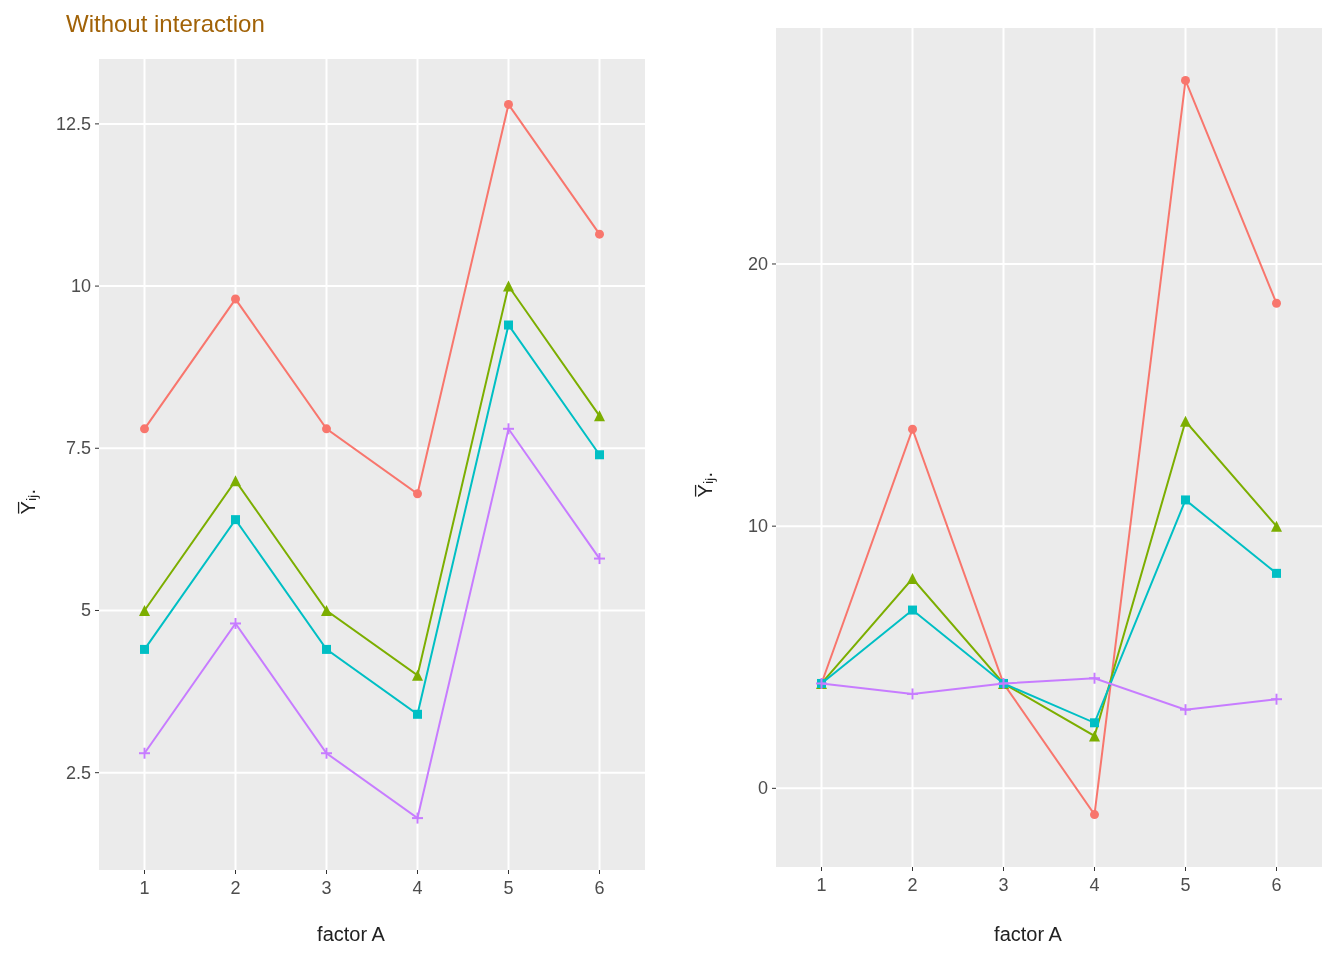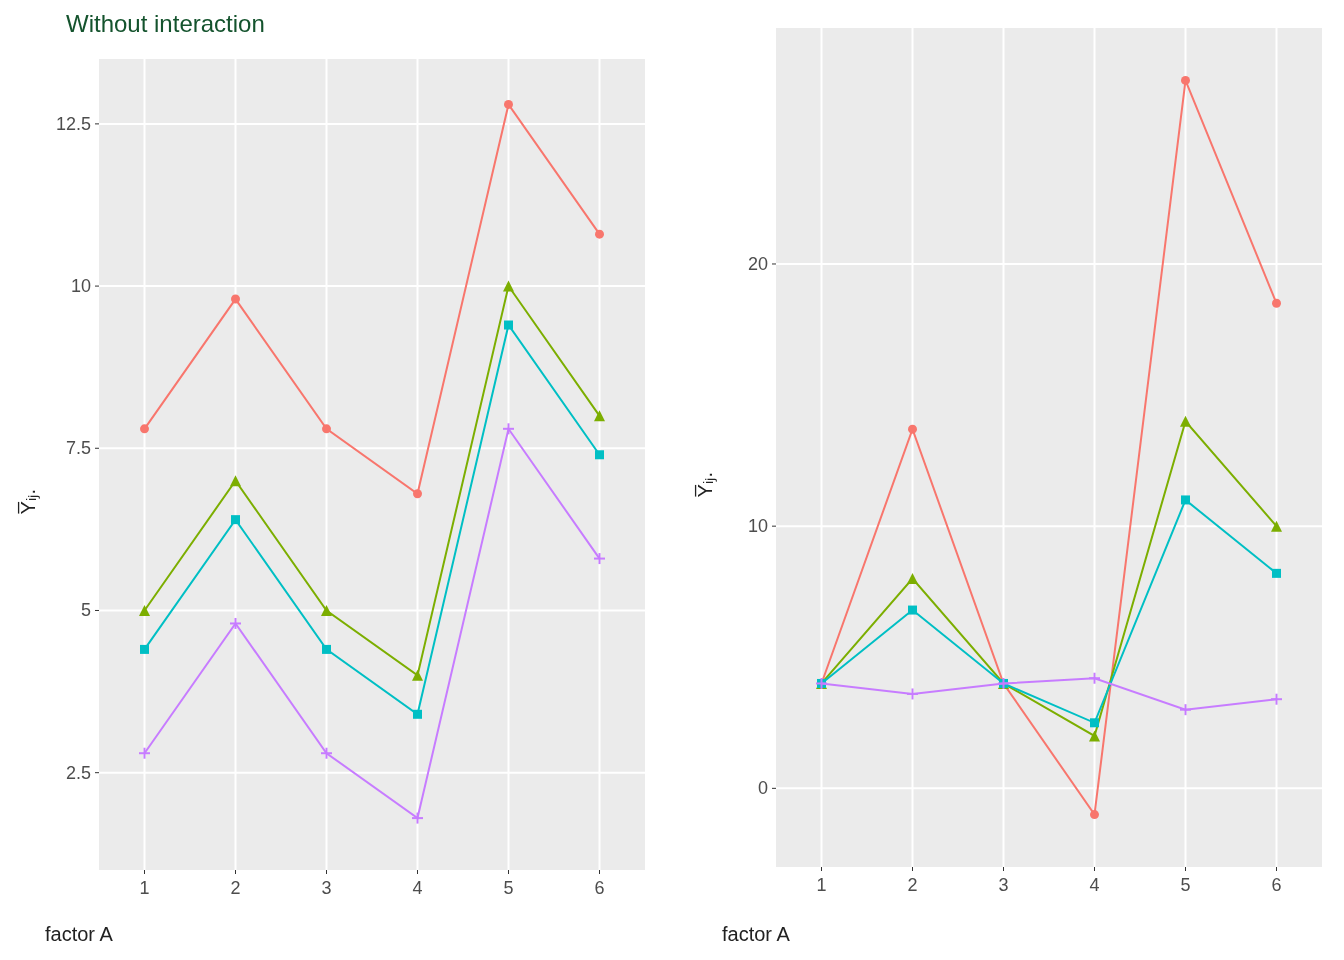--- a/index.html
+++ b/index.html
@@ -1,24 +1,24 @@
 <!DOCTYPE html>
 <html><head>
 <meta charset="utf-8">
 <style>
   html,body{margin:0;padding:0;background:#fff;font-family:Arial,Helvetica,sans-serif}
   .wrap{display:flex;flex-direction:column;width:1344px;height:960px;box-sizing:border-box;padding:10px 10px 0 10px}
   .charts{display:flex;flex-direction:row;gap:30px;flex:1}
   .panel{flex:1;display:flex;flex-direction:column}
-  .panel-title{font-size:24px;color:#14532d;margin:0 0 6px 56px}
+  .panel-title{font-size:24px;color:#a16207;margin:0 0 6px 56px}
   .plot-row{display:flex;flex:1}
   .yaxis-label{writing-mode:vertical-rl;transform:rotate(180deg);font-size:20px;color:#222;text-align:center;padding:0 4px;align-self:center}
   .plot-col{flex:1;display:flex;flex-direction:column}
   svg.plot{flex:1;background:transparent}
-  .xaxis-label{text-align:left;font-size:20px;color:#222;margin:4px 0 14px 0}
+  .xaxis-label{text-align:center;font-size:20px;color:#222;margin:4px 0 14px 0}
 </style>
 </head>
 <body>
 
 <div class="wrap">
   <div class="charts">
 
     <div class="panel">
       <div class="panel-title">Without interaction</div>
       <div class="plot-row">

